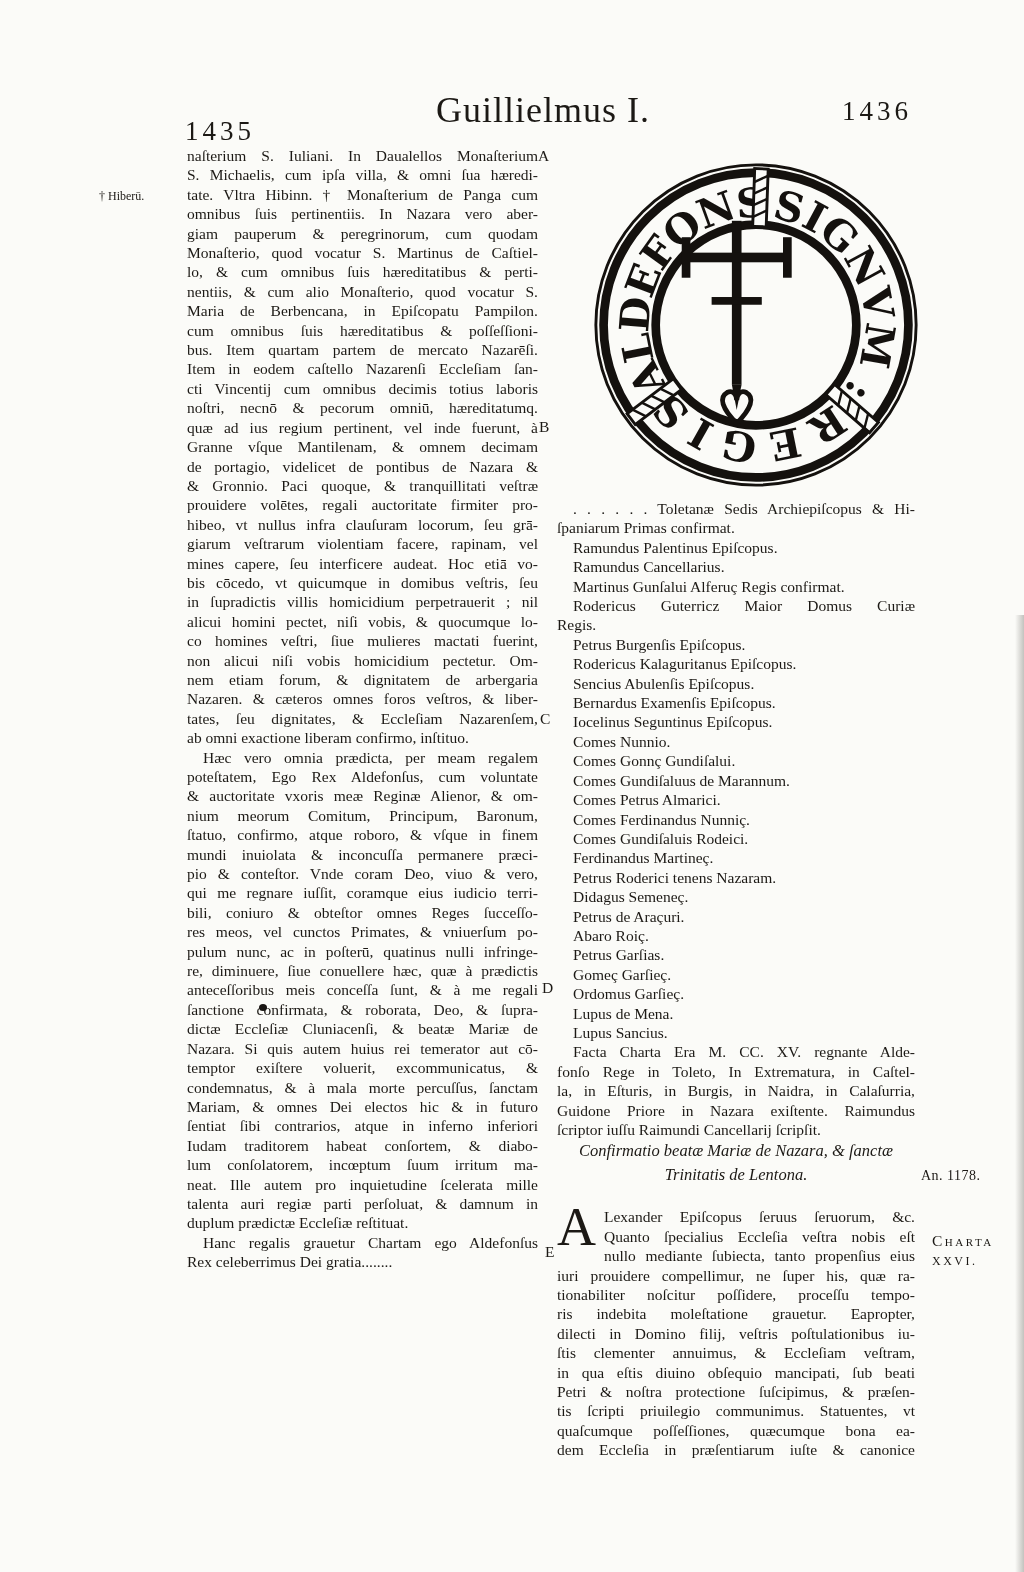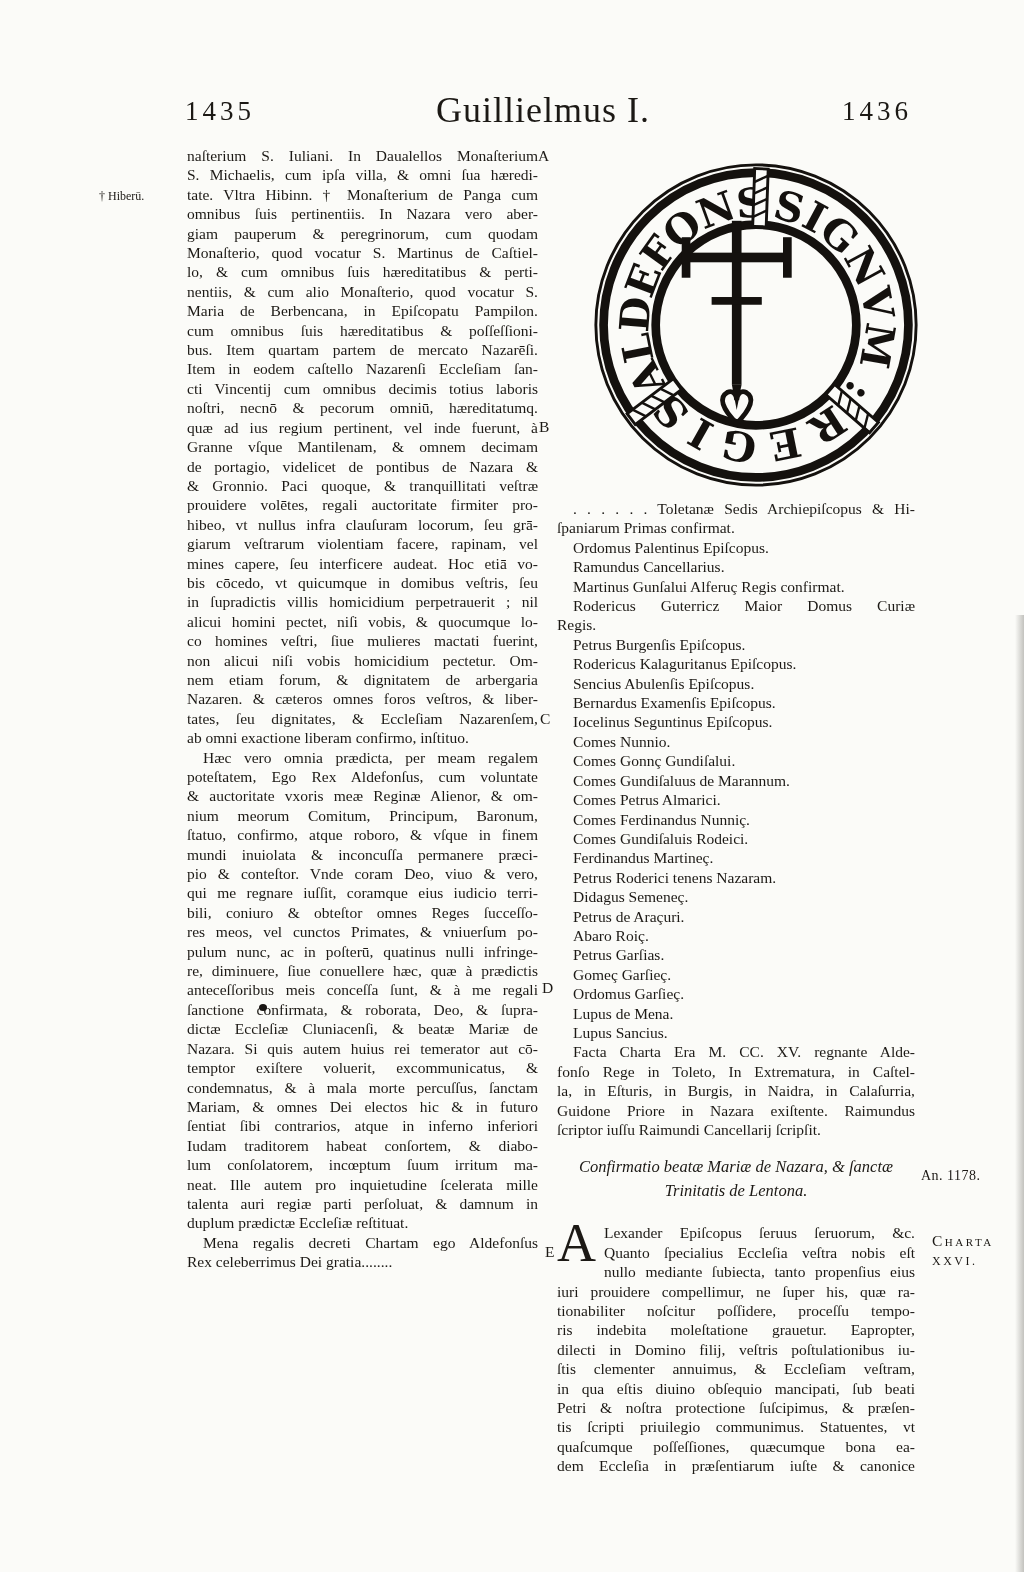--- a/index.html
+++ b/index.html
@@ -3,21 +3,21 @@
 <meta charset="utf-8">
 <style>
   html,body{margin:0;padding:0;background:#e8e8e4;}
   .page{
     position:relative;width:1024px;height:1572px;margin:0 auto;
     background:#fbfbf8;color:#1c1915;overflow:hidden;
     font-family:"Liberation Serif","DejaVu Serif",serif;
   }
   
   .folio{position:absolute;top:96px;font-size:27px;letter-spacing:4px;}
-  .folio-l{left:185px;}
+  .folio-l{left:185px;margin-top:20px;}
   .folio-r{left:842px;}
   .running-title{position:absolute;left:103px;width:880px;top:89px;text-align:center;font-size:36px;letter-spacing:1px;}
   
   .note-hiberu{position:absolute;left:99px;top:189px;font-size:12px;}
   .note-year{position:absolute;left:921px;top:1168px;font-size:14px;letter-spacing:.5px;}
   .note-charta{position:absolute;left:932px;top:1232px;font-size:15.5px;}
   .note-charta .l1{font-variant:small-caps;letter-spacing:2.5px;}
   .note-charta .l2{font-size:12px;letter-spacing:2.5px;margin-top:4px;}
   
   .col-left{position:absolute;left:187px;top:146px;width:351px;font-size:15.5px;font-family:Liberation Serif, serif;}
@@ -26,21 +26,21 @@
   .line.j{text-align:justify;text-align-last:justify;}
   .line.i{text-indent:16px;}
   
   .marker{position:absolute;font-size:15.5px;}
   .m-a{left:538px;top:147px;}
   .m-b{left:539px;top:418px;}
   .m-c{left:540px;top:710px;}
   .m-d{left:542px;top:979px;}
   .m-e{left:545px;top:1243px;}
   
-  .italic-head{margin-top:16px;font-style:italic;text-align:center;font-size:16.5px;line-height:24px;}
+  .italic-head{font-style:italic;text-align:center;font-size:16.5px;line-height:24px;}
   
   .para{margin-top:20px;}
   .dropcap{float:left;font-size:54px;line-height:40px;height:40px;margin:0 8px 0 0;}
   
   .seal{position:absolute;left:592px;top:161px;width:328px;height:328px;}
   
   .edge-right{position:absolute;right:0;top:615px;width:9px;height:957px;
     background:linear-gradient(to right,rgba(90,88,82,0),rgba(90,88,82,.35));}
   .blot{position:absolute;left:259px;top:1004px;width:8px;height:7px;background:#181512;border-radius:50%;}
 </style>
@@ -116,21 +116,21 @@
       <div class="line j">Nazara. Si quis autem huius rei temerator aut cō-</div>
       <div class="line j">temptor exiſtere voluerit, excommunicatus, &amp;</div>
       <div class="line j">condemnatus, &amp; à mala morte percuſſus, ſanctam</div>
       <div class="line j">Mariam, &amp; omnes Dei electos hic &amp; in futuro</div>
       <div class="line j">ſentiat ſibi contrarios, atque in inferno inferiori</div>
       <div class="line j">Iudam traditorem habeat conſortem, &amp; diabo-</div>
       <div class="line j">lum conſolatorem, incœptum ſuum irritum ma-</div>
       <div class="line j">neat. Ille autem pro inquietudine ſcelerata mille</div>
       <div class="line j">talenta auri regiæ parti perſoluat, &amp; damnum in</div>
       <div class="line">duplum prædictæ Eccleſiæ reſtituat.</div>
-      <div class="line j i">Mena regalis decreti Chartam ego Aldefonſus</div>
+      <div class="line j i">Hanc regalis grauetur Chartam ego Aldefonſus</div>
       <div class="line">Rex celeberrimus Dei gratia........</div>
     </div>
 
   <svg class="seal" viewBox="0 0 340 340" aria-hidden="true">
     <defs>
       <path id="ringpath" d="M 170,58 A 112,112 0 1 1 169.9,58.001" fill="none"></path>
     </defs>
     <g>
       <circle cx="170" cy="170" r="166" fill="none" stroke="#14110e" stroke-width="3"></circle>
       <circle cx="170" cy="170" r="158" fill="none" stroke="#14110e" stroke-width="9"></circle>
@@ -161,21 +161,21 @@
       <rect x="198" y="79" width="9" height="42"></rect>
       <rect x="124" y="141" width="52" height="8"></rect>
       <path d="M150,272 C135,257 131,245 140,240 C146,237 150,242 150,248 C150,242 154,237 160,240 C169,245 165,257 150,272 Z" fill="none" stroke="#14110e" stroke-width="5"></path>
     </g>
   </svg>
 
   <div class="col-right">
     <div class="witnesses">
         <div class="line j i">. . . . . .  Toletanæ Sedis Archiepiſcopus &amp; Hi-</div>
         <div class="line">ſpaniarum Primas confirmat.</div>
-        <div class="line i">Ordomus Palentinus Epiſcopus.</div>
+        <div class="line i">Ramundus Palentinus Epiſcopus.</div>
         <div class="line i">Ramundus Cancellarius.</div>
         <div class="line i">Martinus Gunſalui Alferuç Regis confirmat.</div>
         <div class="line j i">Rodericus Guterricz Maior Domus Curiæ</div>
         <div class="line">Regis.</div>
         <div class="line i">Petrus Burgenſis Epiſcopus.</div>
         <div class="line i">Rodericus Kalaguritanus Epiſcopus.</div>
         <div class="line i">Sencius Abulenſis Epiſcopus.</div>
         <div class="line i">Bernardus Examenſis Epiſcopus.</div>
         <div class="line i">Iocelinus Seguntinus Epiſcopus.</div>
         <div class="line i">Comes Nunnio.</div>

